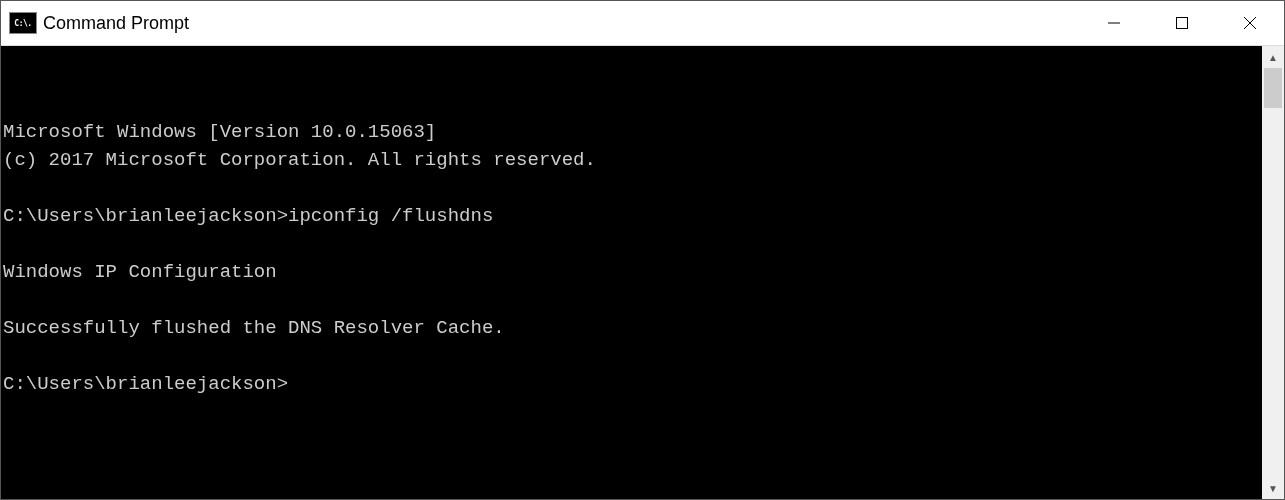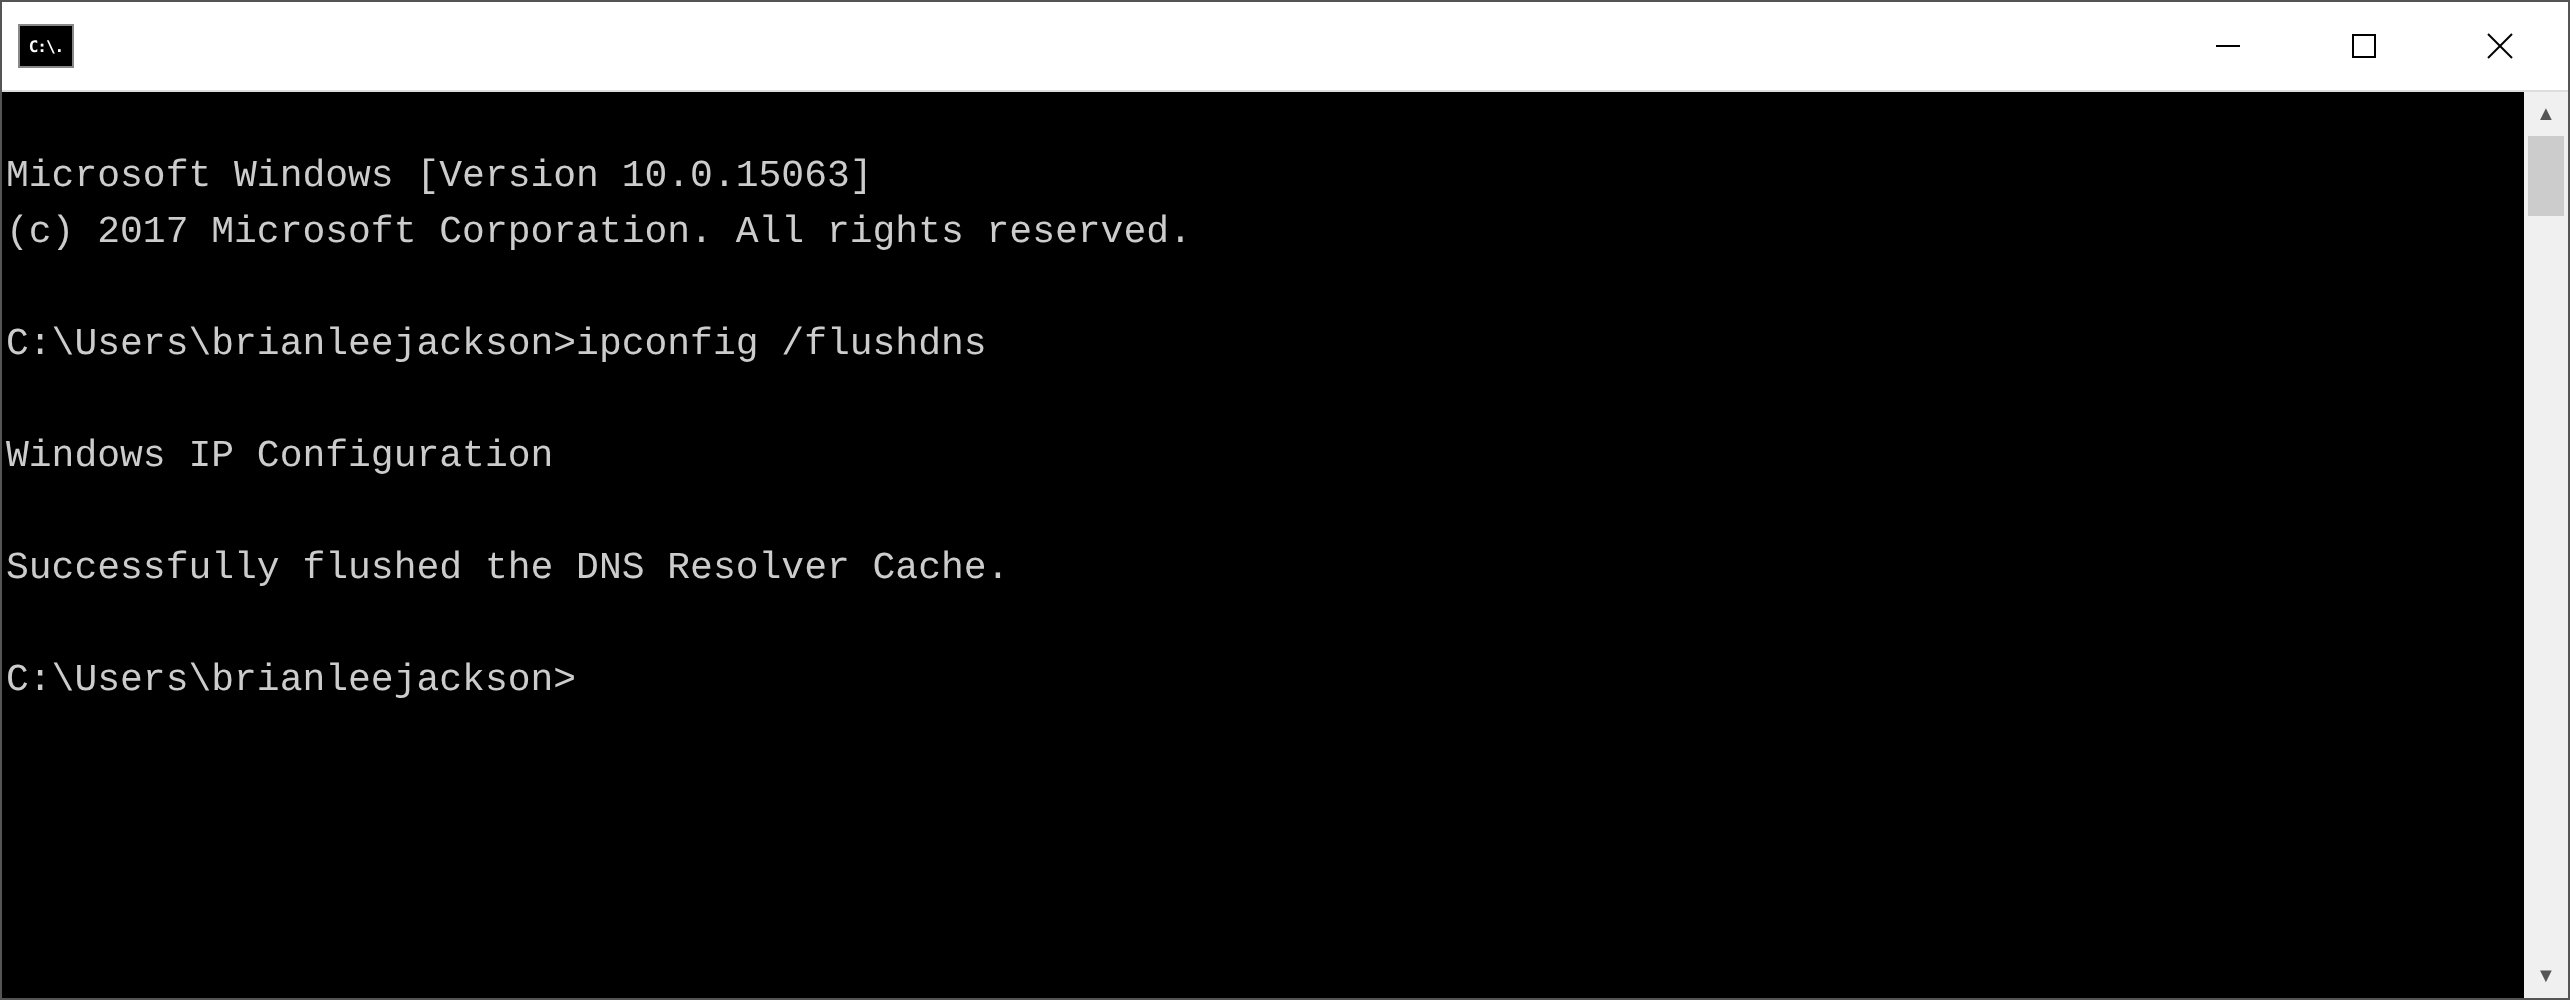--- a/index.html
+++ b/index.html
@@ -83,20 +83,21 @@
     .terminal {
       flex: 1;
       background: #000;
       color: #ccc;
       font-family: Consolas, "Courier New", monospace;
       font-size: 19px;
       line-height: 28px;
       padding: 0px 0 0 2px;
       white-space: pre;
       overflow: hidden;
+      margin-top: 44px;
     }
     .scrollbar {
       width: 22px;
       background: #f0f0f0;
       display: flex;
       flex-direction: column;
       justify-content: space-between;
       align-items: center;
     }
     .scroll-btn {
@@ -127,20 +128,21 @@
     }
   </style>
 </head>
 <body>
 
 <div class="window">
   <div class="titlebar">
     <div class="titlebar-icon">
       <span class="titlebar-icon-text">C:\.</span>
     </div>
+    <div class="titlebar-title">Command Prompt</div>
     <div class="window-controls">
       <button class="win-btn">
         <svg viewBox="0 0 14 14">
             <line x1="1" y1="7" x2="13" y2="7"></line>
           </svg>
       </button>
       <button class="win-btn">
         <svg viewBox="0 0 14 14">
             <rect x="1.5" y="1.5" width="11" height="11"></rect>
           </svg>

